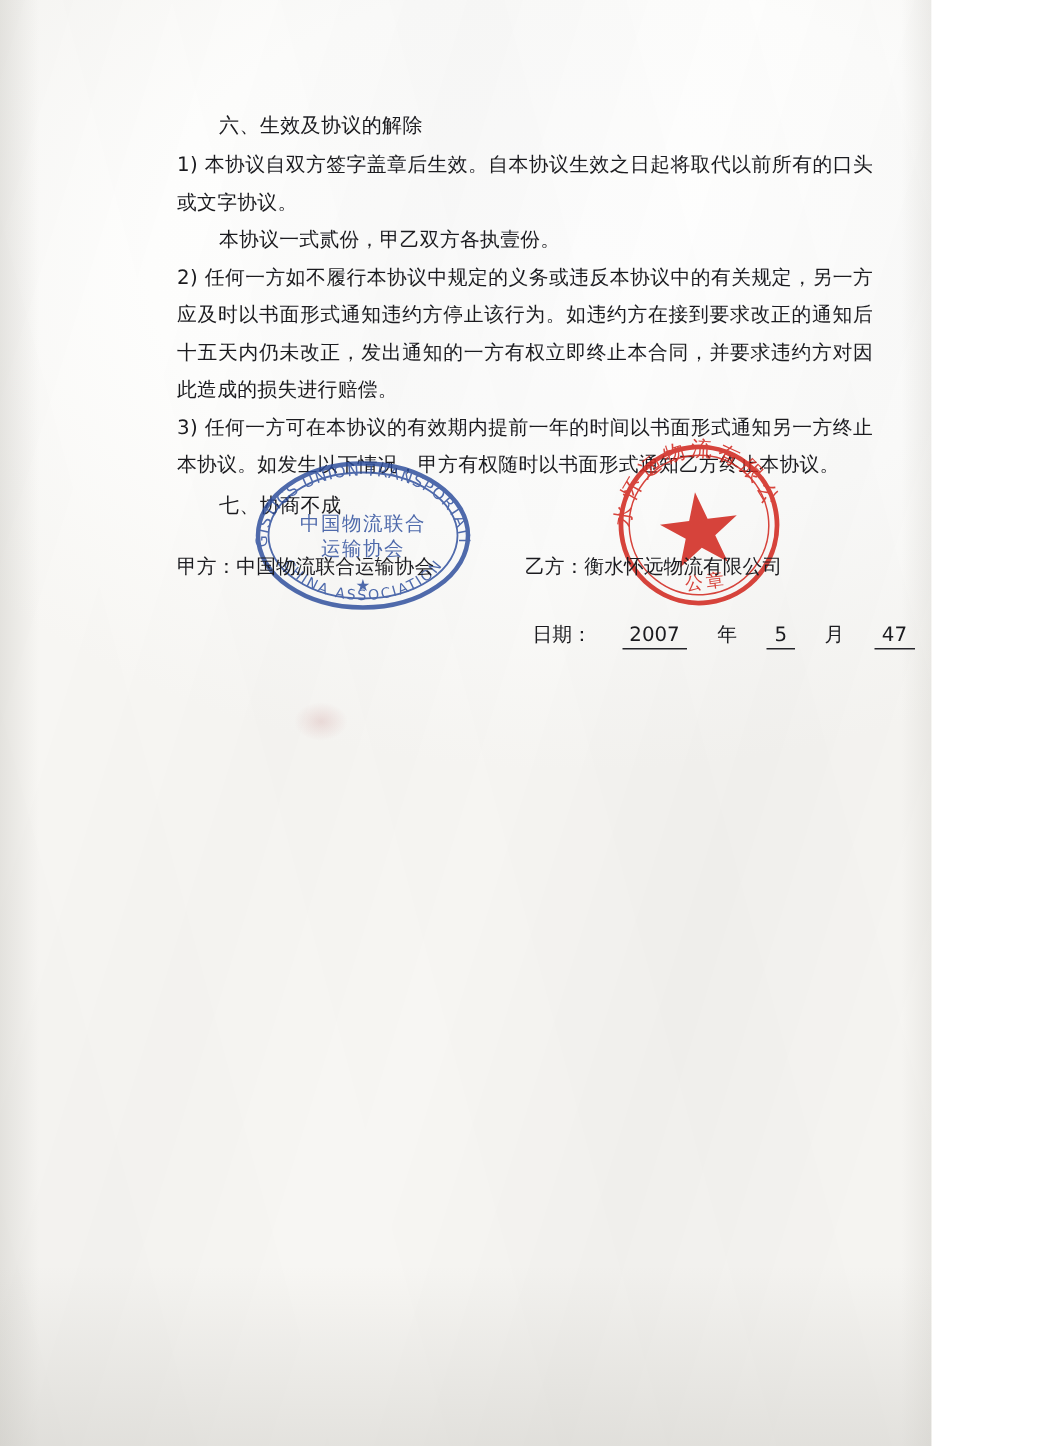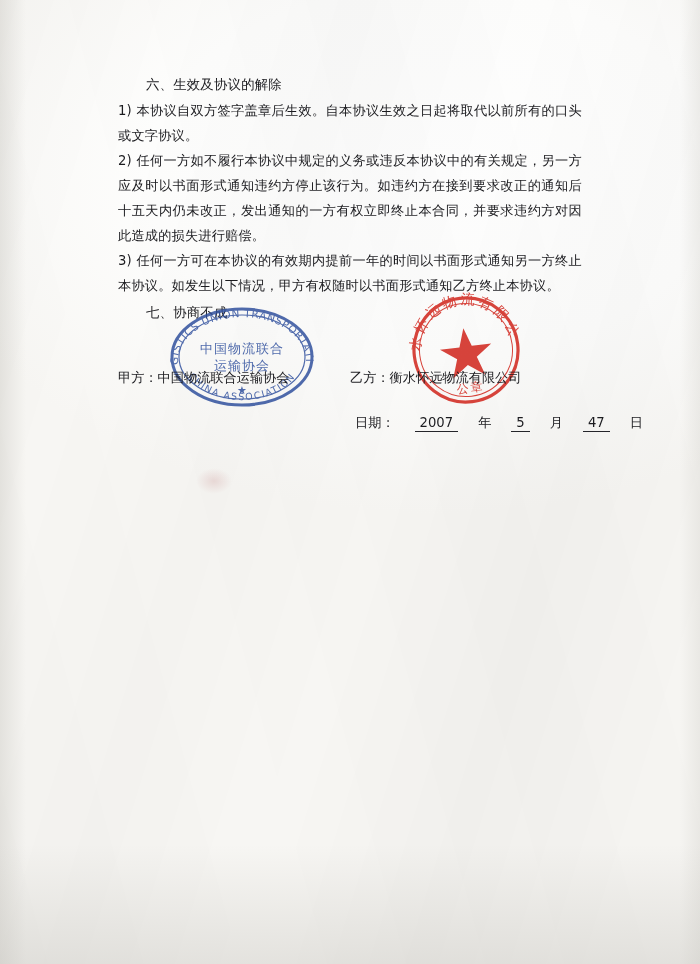--- a/index.html
+++ b/index.html
@@ -10,21 +10,21 @@
     width: 700px;
     height: 964px;
     background: #ffffff;
     font-family: "DejaVu Sans", sans-serif;
     overflow: hidden;
   }
 
   
   .page {
     position: relative;
-    width: 700px;
+    width: 621px;
     height: 964px;
     background:
       radial-gradient(ellipse 520px 340px at 62% 18%, #ffffff 0%, #fdfdfc 55%, #f7f6f3 100%),
       linear-gradient(180deg, #fbfbfa 0%, #f8f8f6 40%, #f4f3f0 78%, #eeede9 100%);
     overflow: hidden;
   }
   .paper-noise {
     position: absolute;
     inset: 0;
     pointer-events: none;
@@ -159,20 +159,21 @@
 
 <div class="page">
   <div class="paper-noise"></div>
   <div class="edge-shade-left"></div>
   <div class="edge-shade-right"></div>
   <div class="edge-shade-bottom"></div>
 
   <div class="doc-text">
     <div class="section-head">六、生效及协议的解除</div>
     <div class="para">1) 本协议自双方签字盖章后生效。自本协议生效之日起将取代以前所有的口头或文字协议。</div>
+    <div class="para-indent">本协议一式贰份，甲乙双方各执壹份。</div>
     <div class="para">2) 任何一方如不履行本协议中规定的义务或违反本协议中的有关规定，另一方应及时以书面形式通知违约方停止该行为。如违约方在接到要求改正的通知后十五天内仍未改正，发出通知的一方有权立即终止本合同，并要求违约方对因此造成的损失进行赔偿。</div>
     <div class="para">3) 任何一方可在本协议的有效期内提前一年的时间以书面形式通知另一方终止本协议。如发生以下情况，甲方有权随时以书面形式通知乙方终止本协议。</div>
     <div class="gap-sm"></div>
     <div class="section-head">七、协商不成</div>
   </div>
 
   <div class="seal-blue">
     <svg viewBox="0 0 160 104" width="160" height="104" xmlns="http://www.w3.org/2000/svg">
       <defs>
         <path id="blueArcTop" d="M 16,56 A 64,44 0 0 1 144,56"></path>

